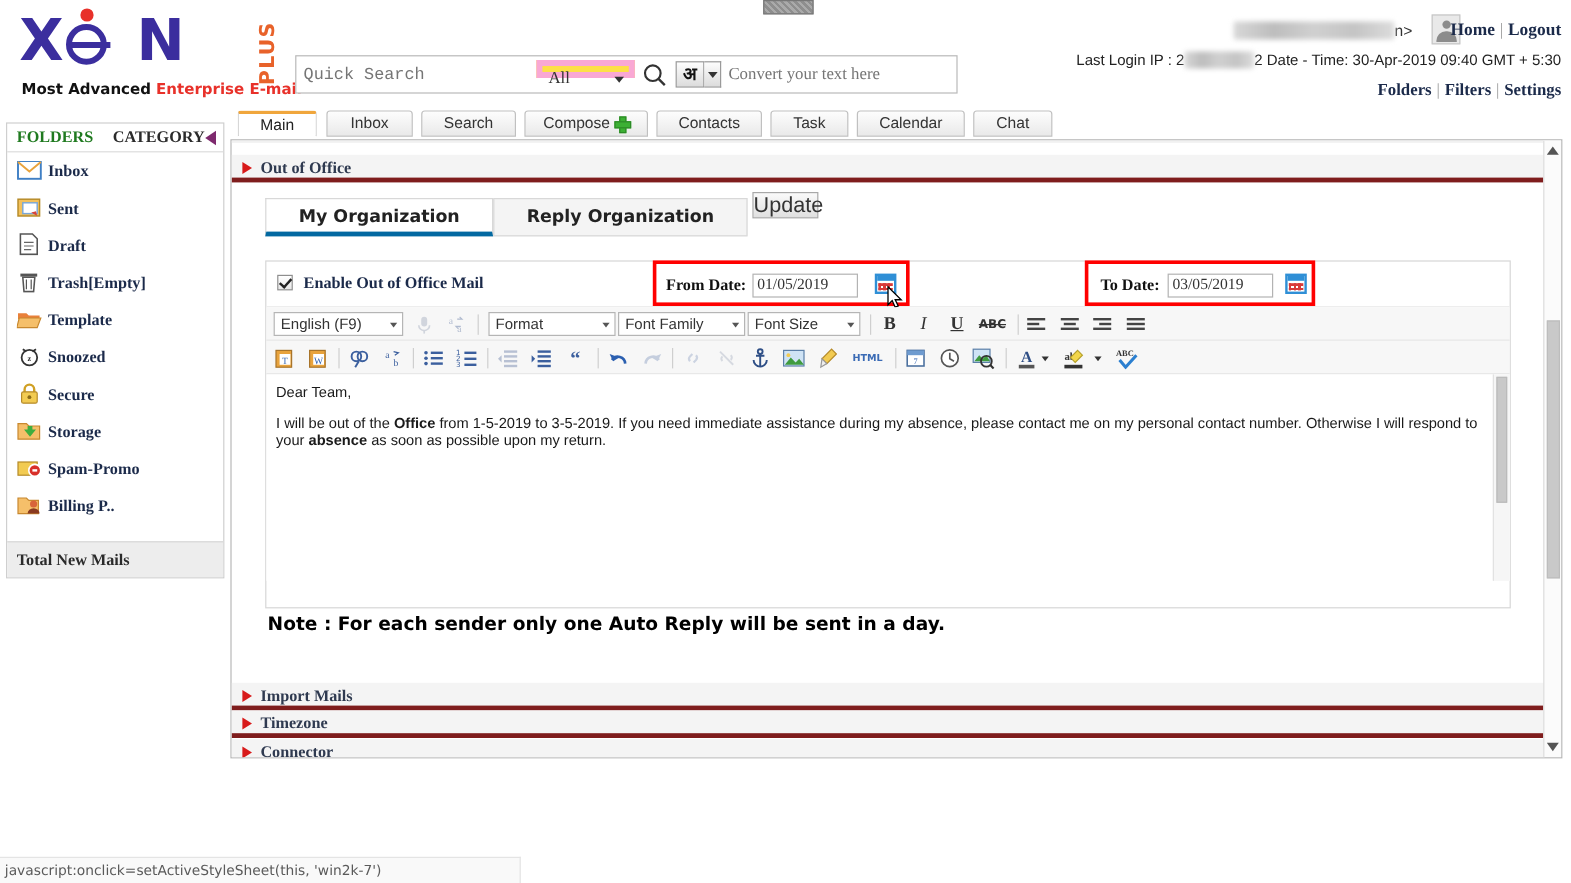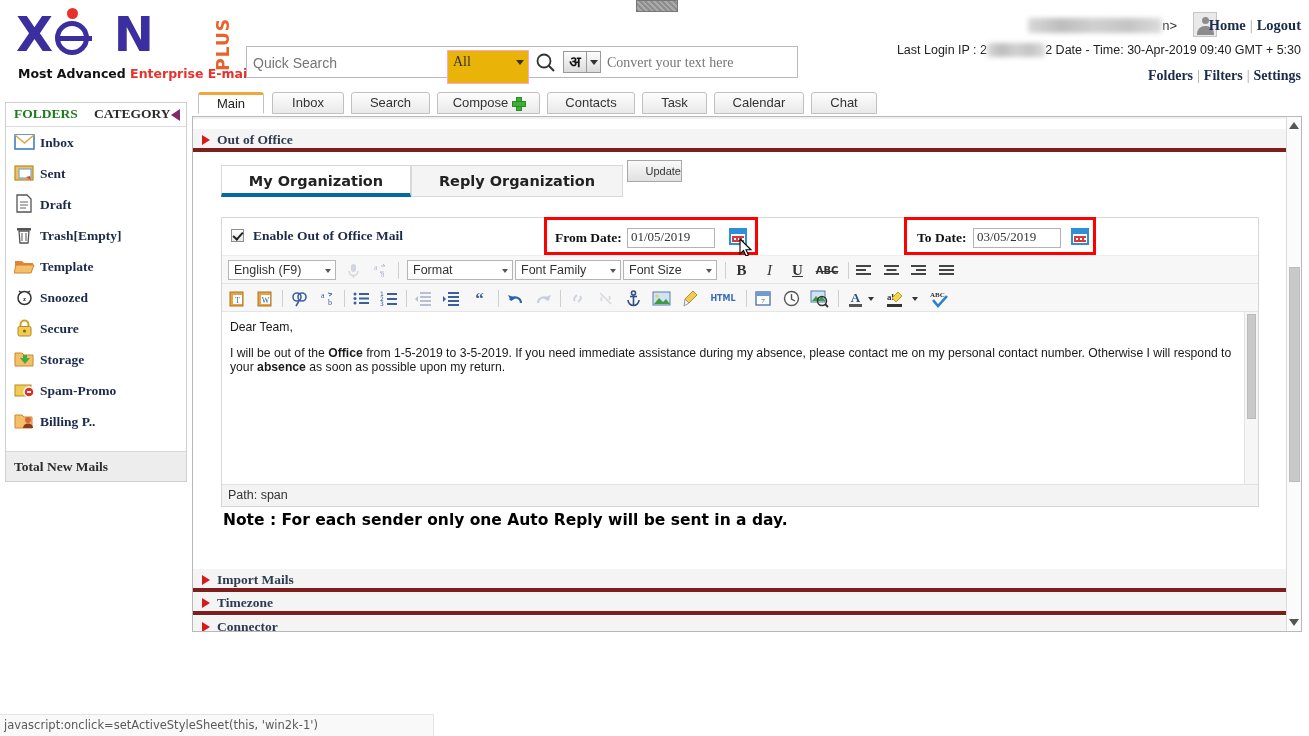--- a/index.html
+++ b/index.html
@@ -56,25 +56,25 @@
   .logo-tag .r { color: #e8312a; }
 
   
   .search-strip {
     position: absolute; left: 246px; top: 46px; width: 552px; height: 32px;
     border: 1px solid #b9b9b9; background: #fff; box-sizing: border-box;
   }
   .qs-input {
     position: absolute; left: 4px; top: 4px; width: 190px; height: 22px;
     border: none; outline: none; background: transparent;
-    font-family: Liberation Sans, sans-serif; font-size: 14px; color: #444;
+    font-family: Liberation Mono, monospace; font-size: 14px; color: #444;
   }
   .qs-select {
-    position: absolute; left: 200px; top: 3px; width: 82px; height: 34px;
-    border: 1px solid #f9a8d4; background: #eab308; box-sizing: border-box;
+    position: absolute; left: 200px; top: 3px; width: 82px; height: 15px;
+    border: 5px solid #f9a8d4; background: #fde047; box-sizing: border-box;
     font-family: "Liberation Serif", serif; font-size: 14px; color: #333;
     padding-left: 5px; line-height: 22px;
   }
   .qs-select .car {
     position: absolute; right: 4px; top: 9px;
     border-left: 4px solid transparent; border-right: 4px solid transparent;
     border-top: 5px solid #333;
   }
   .qs-mag {
     position: absolute; left: 288px; top: 5px; width: 22px; height: 22px;
@@ -223,21 +223,21 @@
     border: 1px solid #d8d8d8; font-family: "DejaVu Sans", sans-serif;
     font-weight: bold; font-size: 14.5px; color: #222;
     text-align: center; line-height: 30px;
   }
   .org-tab.sel { background: #ffffff; border-bottom: 4px solid #0369a1; }
   .org-tab.unsel { background: #f4f4f4; }
   .update-btn {
     position: absolute; left: 406px; top: -5px; width: 55px; height: 22px;
     border: 1px solid #a8a8a8; background: linear-gradient(#fafafa, #e0e0e0);
     box-sizing: border-box; font-family: "Liberation Sans", sans-serif;
-    font-size: 11px; color: #333; text-align: right; line-height: 20px;
+    font-size: 18px; color: #333; text-align: left; line-height: 20px;
   }
 
   
   .edbox {
     position: absolute; left: 28px; top: 100px; width: 1038px; height: 290px;
     border: 1px solid #d6d6d6; background: #fff; box-sizing: border-box;
   }
   .enable-row {
     position: absolute; left: 0; top: 0; width: 100%; height: 38px;
     border-bottom: 1px solid #ededed; box-sizing: border-box;
@@ -840,21 +840,20 @@
       <div class="ed-area">
         <div class="ed-body">
           <p class="ed-p">Dear Team,</p>
           <p class="ed-p"><span>I will be out of the </span><b>Office</b><span> from 1-5-2019 to 3-5-2019. If you need immediate assistance during my absence, please contact me on my personal contact number. Otherwise I will respond to your </span><b>absence</b><span> as soon as possible upon my return.</span></p>
         </div>
       </div>
       <div class="ed-sb">
         <div class="ed-sb-thumb"></div>
       </div>
 
-      <div class="path-bar">Path: span</div>
     </div>
 
     <div class="note-line">Note : For each sender only one Auto Reply will be sent in a day.</div>
 
     <div class="acc-head" style="position:absolute;left:0;top:452px;width:1094px">
       <i class="acc-tri"></i>
       <span>Import Mails</span>
     </div>
     <div class="acc-head" style="position:absolute;left:0;top:475px;width:1094px">
       <i class="acc-tri"></i>
@@ -869,15 +868,15 @@
       <div class="out-sb-arrow up">
           <i></i>
         </div>
       <div class="out-sb-thumb"></div>
       <div class="out-sb-arrow dn">
           <i></i>
         </div>
     </div>
   </div>
 
-  <div class="status-bar">javascript:onclick=setActiveStyleSheet(this, 'win2k-1')</div>
+  <div class="status-bar">javascript:onclick=setActiveStyleSheet(this, 'win2k-7')</div>
 
 </div>
 
 </body></html>

